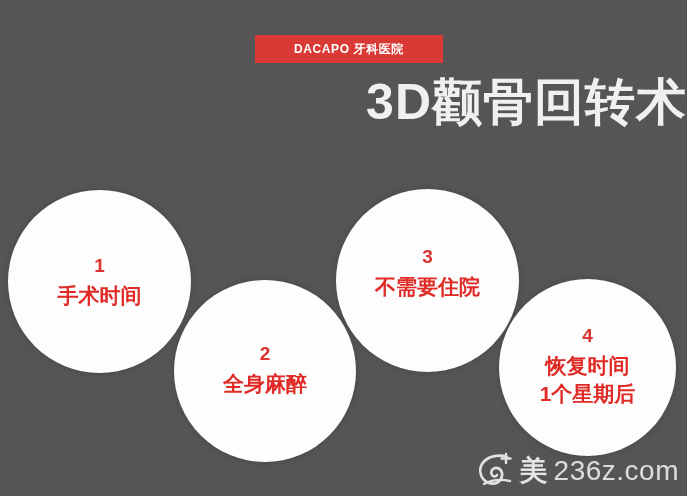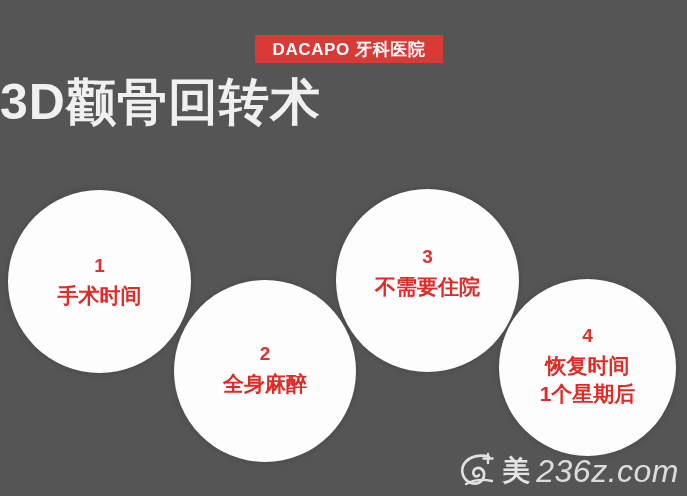--- a/index.html
+++ b/index.html
@@ -33,34 +33,34 @@
     width: 188px;
     height: 28px;
     background: #d93a35;
     display: flex;
     align-items: center;
     justify-content: center;
     box-sizing: border-box;
   }
   .badge-label {
     color: #ffffff;
-    font-size: 17px;
+    font-size: 12px;
     font-weight: bold;
     letter-spacing: 0.6px;
     line-height: 1;
     white-space: nowrap;
   }
 
   
   .main-title {
     position: absolute;
     left: 0;
     top: 76px;
     width: 687px;
-    text-align: left;
+    text-align: right;
     color: #f0f0f0;
     font-size: 50px;
     font-weight: bold;
     letter-spacing: 1px;
     line-height: 1.05;
     white-space: nowrap;
   }
 
   
   .bubble {
@@ -128,27 +128,26 @@
   .wm-cjk {
     color: #f2f2f2;
     font-size: 28px;
     font-weight: bold;
     line-height: 1;
     position: relative;
     top: 1px;
   }
   .wm-domain {
     color: #e8e8e8;
-    font-size: 32px;
+    font-size: 28px;
     font-weight: normal;
     letter-spacing: 0.5px;
     line-height: 1;
     position: relative;
     top: 1px;
-    font-style: italic;
   }
 </style>
 </head>
 <body>
 
 <div id="slide">
 
   <div class="badge">
     <span class="badge-label">DACAPO 牙科医院</span>
   </div>

